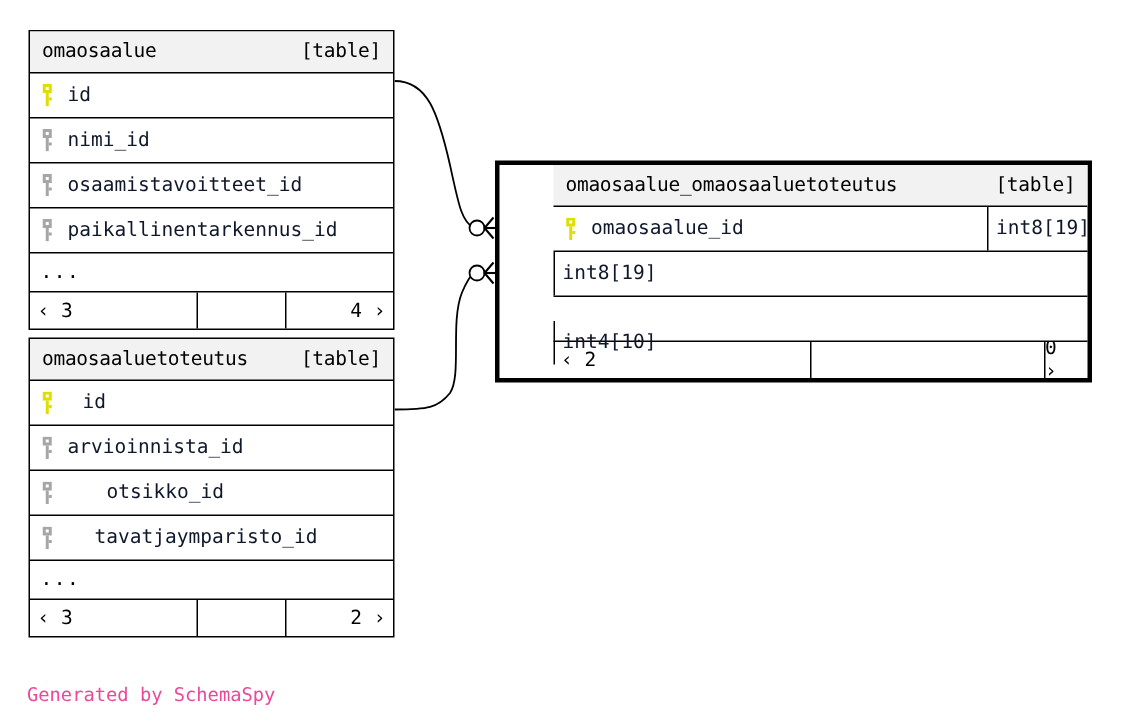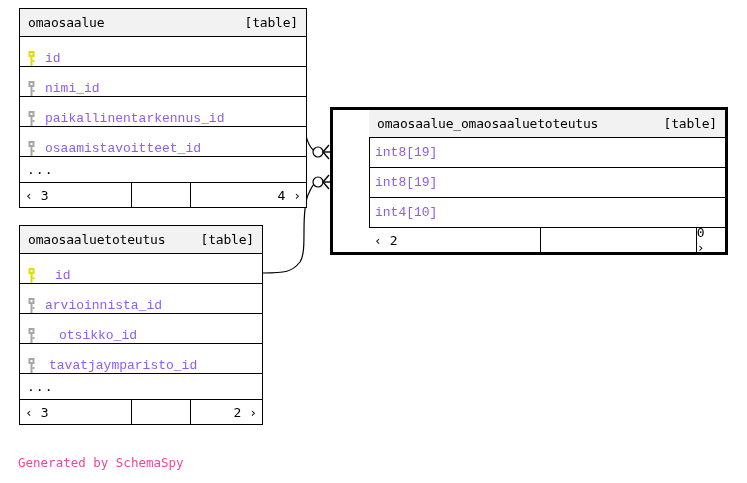--- a/index.html
+++ b/index.html
@@ -56,28 +56,27 @@
     font-size: 13px;
     color: #000000;
     letter-spacing: -0.2px;
     white-space: nowrap;
   }
   .tbl-header .tname { }
   .tbl-header .ttag { }
 
   .tbl-row {
     display: flex;
-    align-items: flex-end;
+    align-items: center;
     height: 30px;
     border-bottom: 1px solid #000000;
     box-sizing: border-box;
     font-size: 13px;
-    color: #8b5cf6;
+    color: #0f172a;
     white-space: nowrap;
-    font-family: Liberation Mono, monospace;
   }
   .tbl-row:last-of-type { }
 
   .cell-name {
     display: flex;
     align-items: center;
     flex: 1 1 auto;
     padding-left: 7px;
     overflow: hidden;
   }
@@ -166,21 +165,21 @@
     </g>
 
     <g>
       <path d="M 263 273 C 285 273, 292 272, 300 262 C 308 250, 300 215, 308 195 C 311 188, 313 184, 316 182" fill="none" stroke="#000000" stroke-width="1.2"></path>
       <circle cx="318" cy="182" r="5" fill="#ffffff" stroke="#000000" stroke-width="1.2"></circle>
       <path d="M 329 175 L 323 182 L 329 189" fill="none" stroke="#000000" stroke-width="1.4"></path>
       <line x1="323" y1="182" x2="331" y2="182" stroke="#000000" stroke-width="1.4"></line>
     </g>
   </svg>
 
-  <div class="table-box" id="tbl-omaosaalue" style="left:19px; top:8px; width:288px;">
+  <div class="table-box" id="tbl-omaosaalue" style="left:19px; top:20px; width:244px;">
 
     <div class="tbl-header">
       <span class="tname">omaosaalue</span>
       <span class="ttag">[table]</span>
     </div>
 
     <div class="tbl-row">
       <span class="cell-name">
         <span class="keyicon">
           <svg viewBox="0 0 9 15" width="9" height="15">
@@ -211,35 +210,35 @@
     <div class="tbl-row">
       <span class="cell-name">
         <span class="keyicon">
           <svg viewBox="0 0 9 15" width="9" height="15">
             <rect x="1.5" y="0" width="6" height="6" fill="#a6a6a6"></rect>
             <rect x="3.5" y="2" width="2" height="2" fill="#ffffff"></rect>
             <rect x="3.5" y="6" width="2" height="9" fill="#a6a6a6"></rect>
             <rect x="5.5" y="9" width="2" height="2" fill="#a6a6a6"></rect>
           </svg>
         </span>
+        <span class="colname">osaamistavoitteet_id</span>
+      </span>
+    </div>
+
+    <div class="tbl-row">
+      <span class="cell-name">
+        <span class="keyicon">
+          <svg viewBox="0 0 9 15" width="9" height="15">
+            <rect x="1.5" y="0" width="6" height="6" fill="#a6a6a6"></rect>
+            <rect x="3.5" y="2" width="2" height="2" fill="#ffffff"></rect>
+            <rect x="3.5" y="6" width="2" height="9" fill="#a6a6a6"></rect>
+            <rect x="5.5" y="9" width="2" height="2" fill="#a6a6a6"></rect>
+          </svg>
+        </span>
         <span class="colname">paikallinentarkennus_id</span>
-      </span>
-    </div>
-
-    <div class="tbl-row">
-      <span class="cell-name">
-        <span class="keyicon">
-          <svg viewBox="0 0 9 15" width="9" height="15">
-            <rect x="1.5" y="0" width="6" height="6" fill="#a6a6a6"></rect>
-            <rect x="3.5" y="2" width="2" height="2" fill="#ffffff"></rect>
-            <rect x="3.5" y="6" width="2" height="9" fill="#a6a6a6"></rect>
-            <rect x="5.5" y="9" width="2" height="2" fill="#a6a6a6"></rect>
-          </svg>
-        </span>
-        <span class="colname">osaamistavoitteet_id</span>
       </span>
     </div>
 
     <div class="tbl-ellipsis">...</div>
 
     <div class="tbl-footer">
       <div class="foot-cell foot-left" style="width:111px;">‹ 3</div>
       <div class="foot-cell foot-mid" style="width:60px;"></div>
       <div class="foot-cell foot-right">4 ›</div>
     </div>
@@ -283,55 +282,66 @@
     <div class="tbl-row">
       <span class="cell-name">
         <span class="keyicon">
           <svg viewBox="0 0 9 15" width="9" height="15">
             <rect x="1.5" y="0" width="6" height="6" fill="#a6a6a6"></rect>
             <rect x="3.5" y="2" width="2" height="2" fill="#ffffff"></rect>
             <rect x="3.5" y="6" width="2" height="9" fill="#a6a6a6"></rect>
             <rect x="5.5" y="9" width="2" height="2" fill="#a6a6a6"></rect>
           </svg>
         </span>
-        <span class="colname" style="margin-left:14px;">otsikko_id</span>
-      </span>
-    </div>
-
-    <div class="tbl-row">
-      <span class="cell-name">
-        <span class="keyicon">
-          <svg viewBox="0 0 9 15" width="9" height="15">
-            <rect x="1.5" y="0" width="6" height="6" fill="#a6a6a6"></rect>
-            <rect x="3.5" y="2" width="2" height="2" fill="#ffffff"></rect>
-            <rect x="3.5" y="6" width="2" height="9" fill="#a6a6a6"></rect>
-            <rect x="5.5" y="9" width="2" height="2" fill="#a6a6a6"></rect>
-          </svg>
-        </span>
-        <span class="colname" style="margin-left:4px;">tavatjaymparisto_id</span>
+        <span class="colname" style="margin-left:26px;">otsikko_id</span>
+      </span>
+    </div>
+
+    <div class="tbl-row">
+      <span class="cell-name">
+        <span class="keyicon">
+          <svg viewBox="0 0 9 15" width="9" height="15">
+            <rect x="1.5" y="0" width="6" height="6" fill="#a6a6a6"></rect>
+            <rect x="3.5" y="2" width="2" height="2" fill="#ffffff"></rect>
+            <rect x="3.5" y="6" width="2" height="9" fill="#a6a6a6"></rect>
+            <rect x="5.5" y="9" width="2" height="2" fill="#a6a6a6"></rect>
+          </svg>
+        </span>
+        <span class="colname" style="margin-left:18px;">tavatjaymparisto_id</span>
       </span>
     </div>
 
     <div class="tbl-ellipsis">...</div>
 
     <div class="tbl-footer">
       <div class="foot-cell foot-left" style="width:111px;">‹ 3</div>
       <div class="foot-cell foot-mid" style="width:60px;"></div>
       <div class="foot-cell foot-right">2 ›</div>
     </div>
   </div>
 
   <div class="table-box thick" id="tbl-join" style="left:330px; top:107px; width:398px;">
 
     <div class="tbl-header">
       <span class="tname">omaosaalue_omaosaaluetoteutus</span>
       <span class="ttag">[table]</span>
     </div>
 
     <div class="tbl-row">
+      <span class="cell-name">
+        <span class="keyicon">
+          <svg viewBox="0 0 9 15" width="9" height="15">
+            <rect x="1.5" y="0" width="6" height="6" fill="#dede00"></rect>
+            <rect x="3.5" y="2" width="2" height="2" fill="#ffffff"></rect>
+            <rect x="3.5" y="6" width="2" height="9" fill="#dede00"></rect>
+            <rect x="5.5" y="9" width="2" height="2" fill="#dede00"></rect>
+          </svg>
+        </span>
+        <span class="colname">omaosaalue_id</span>
+      </span>
       <span class="cell-type" style="width:67px;">int8[19]</span>
     </div>
 
     <div class="tbl-row">
       <span class="cell-type" style="width:67px;">int8[19]</span>
     </div>
 
     <div class="tbl-row">
       <span class="cell-type" style="width:70px;margin-top:32px;">int4[10]</span>
     </div>

